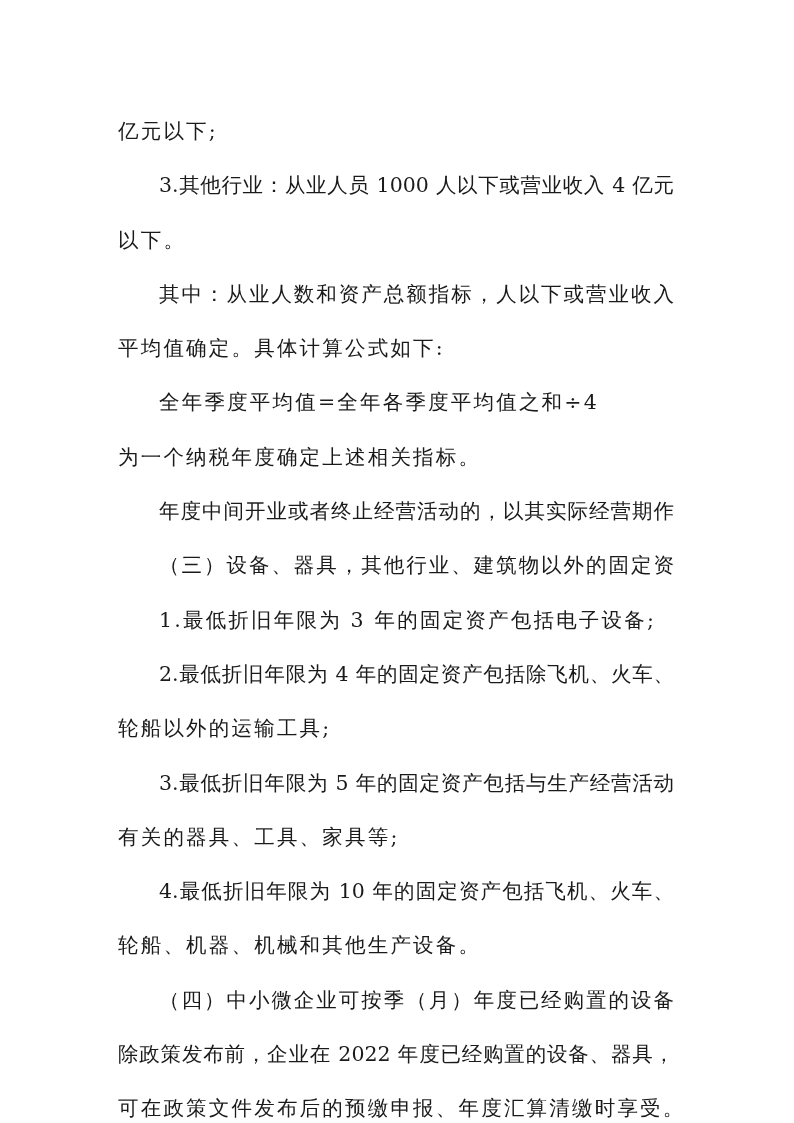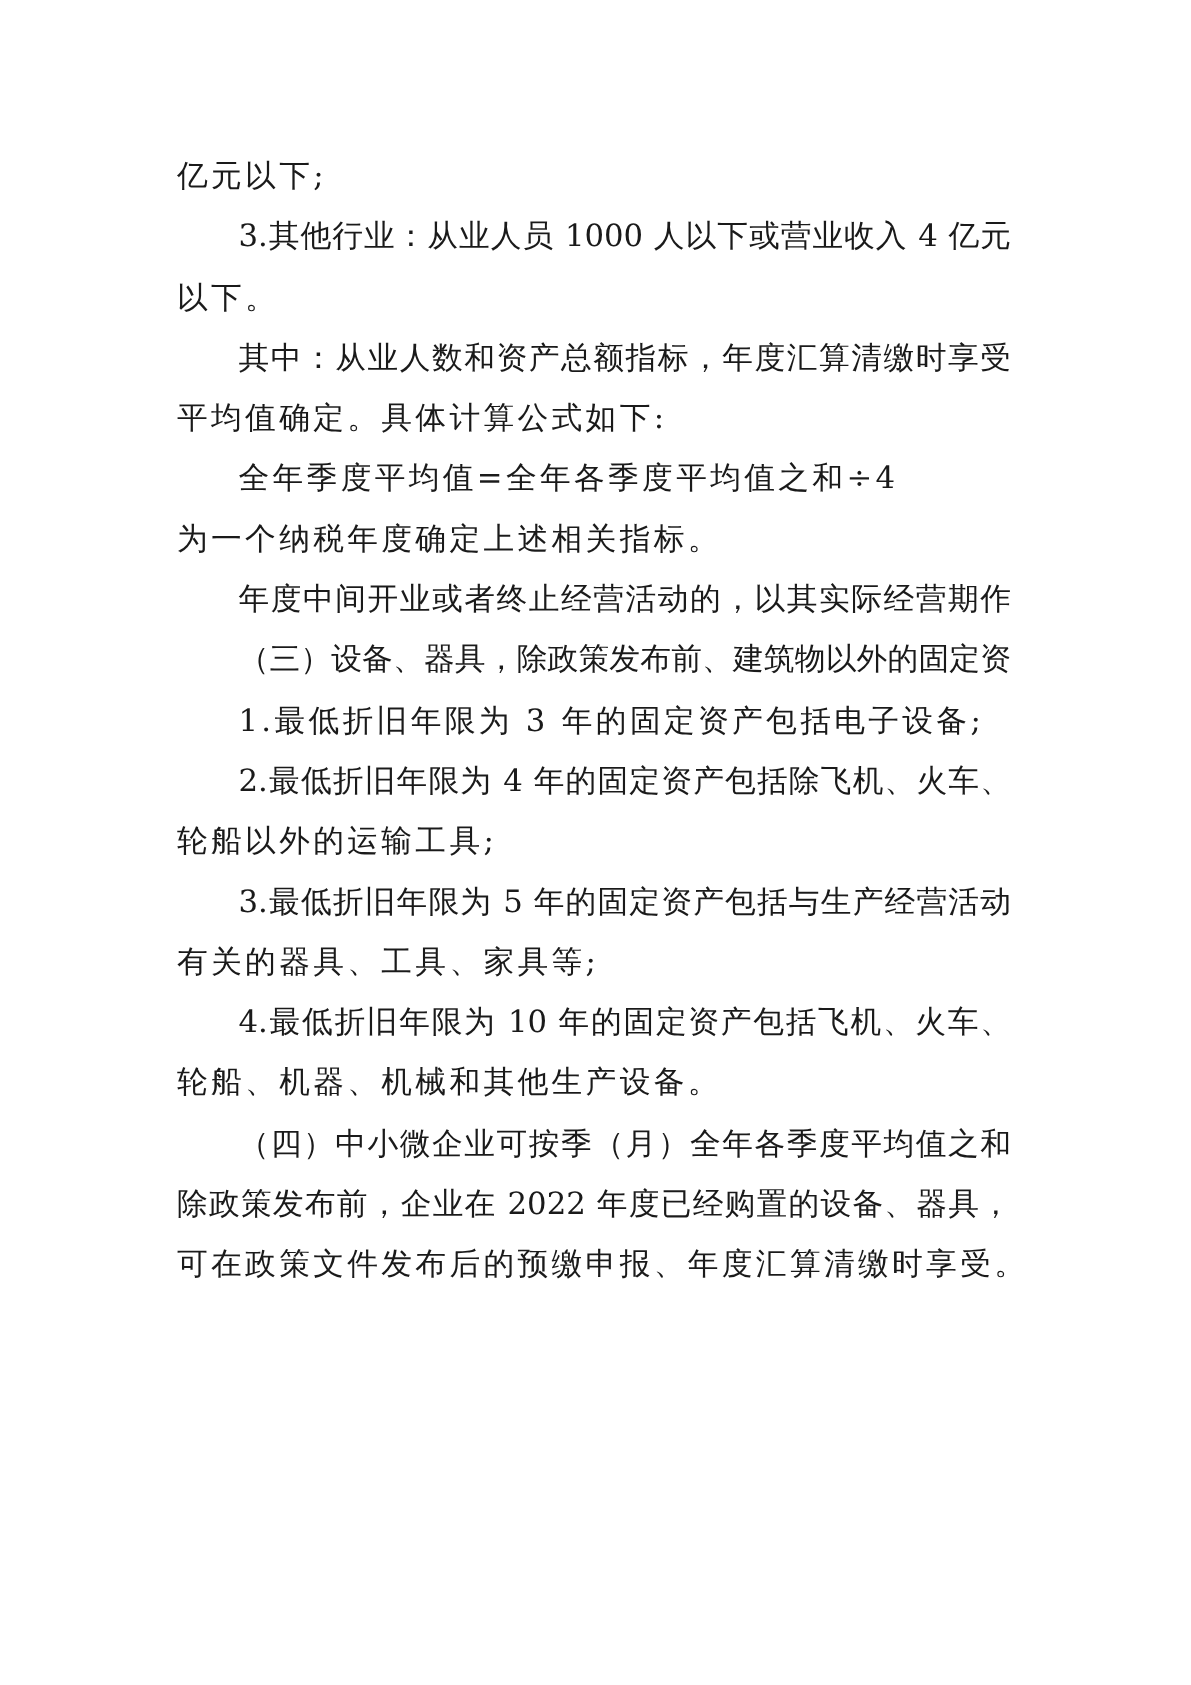--- a/index.html
+++ b/index.html
@@ -20,46 +20,47 @@
     width: 556px;
     font-family: "DejaVu Serif", "Liberation Serif", serif;
     font-size: 20.5px;
     color: #1a1a1a;
   }
   .line {
     height: 40.3px;
     line-height: 34px;
     white-space: nowrap;
     letter-spacing: 2.2px;
+    margin-top: 14px;
   }
   .indent {
     padding-left: 41px;
   }
   .justify {
     text-align: justify;
     text-align-last: justify;
     letter-spacing: 0;
   }
 </style>
 </head>
 <body>
 
 <div class="page">
   <div class="line">亿元以下;</div>
   <div class="line indent justify">3.其他行业：从业人员 1000 人以下或营业收入 4 亿元</div>
   <div class="line">以下。</div>
-  <div class="line indent justify">其中：从业人数和资产总额指标，年度汇算清缴时享受</div>
+  <div class="line indent justify">其中：从业人数和资产总额指标，人以下或营业收入</div>
   <div class="line">平均值确定。具体计算公式如下:</div>
   <div class="line indent">全年季度平均值=全年各季度平均值之和÷4</div>
   <div class="line">为一个纳税年度确定上述相关指标。</div>
   <div class="line indent justify">年度中间开业或者终止经营活动的，以其实际经营期作</div>
-  <div class="line indent justify">（三）设备、器具，除政策发布前、建筑物以外的固定资</div>
+  <div class="line indent justify">（三）设备、器具，其他行业、建筑物以外的固定资</div>
   <div class="line indent">1.最低折旧年限为 3 年的固定资产包括电子设备;</div>
   <div class="line indent justify">2.最低折旧年限为 4 年的固定资产包括除飞机、火车、</div>
   <div class="line">轮船以外的运输工具;</div>
   <div class="line indent justify">3.最低折旧年限为 5 年的固定资产包括与生产经营活动</div>
   <div class="line">有关的器具、工具、家具等;</div>
   <div class="line indent justify">4.最低折旧年限为 10 年的固定资产包括飞机、火车、</div>
   <div class="line">轮船、机器、机械和其他生产设备。</div>
-  <div class="line indent justify">（四）中小微企业可按季（月）全年各季度平均值之和</div>
+  <div class="line indent justify">（四）中小微企业可按季（月）年度已经购置的设备</div>
   <div class="line justify">除政策发布前，企业在 2022 年度已经购置的设备、器具，</div>
   <div class="line">可在政策文件发布后的预缴申报、年度汇算清缴时享受。</div>
 </div>
 
 </body></html>

